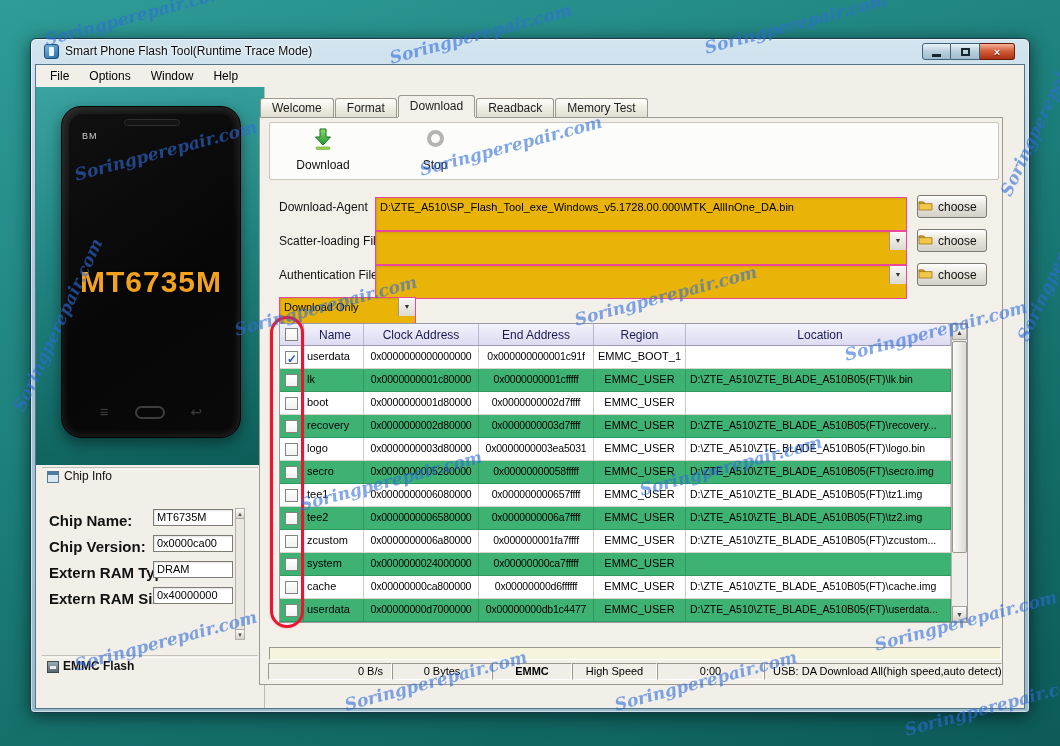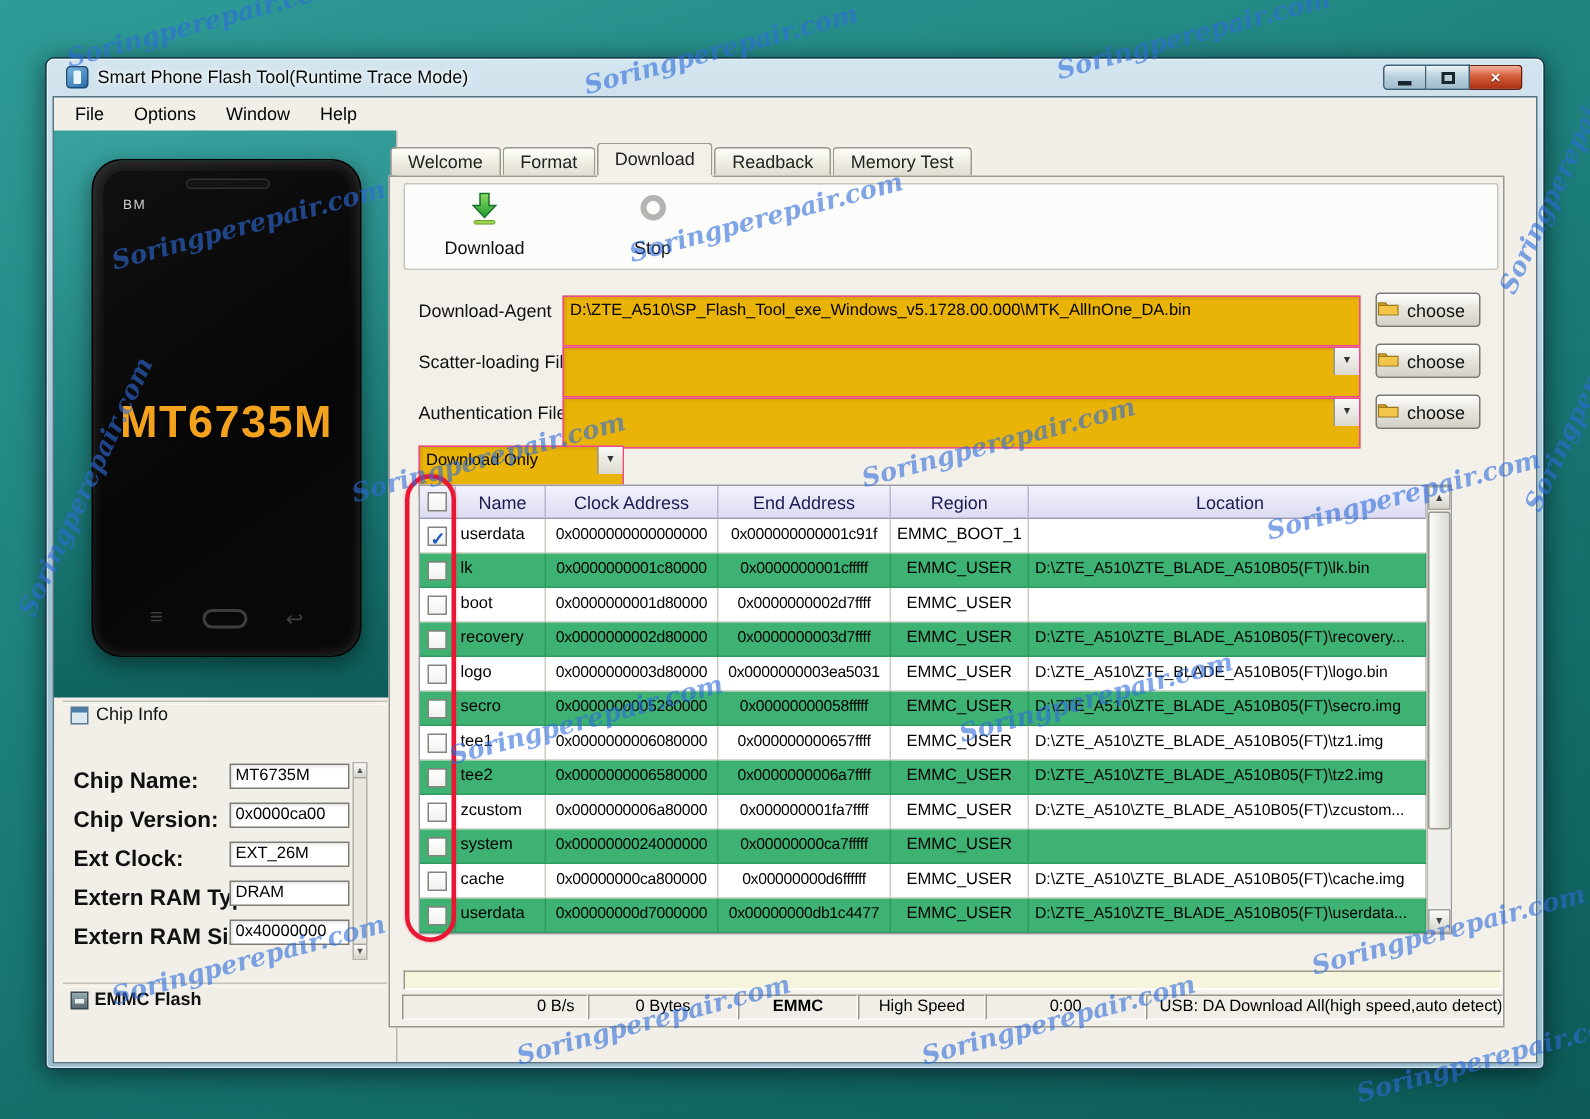--- a/index.html
+++ b/index.html
@@ -194,24 +194,20 @@
       <div id="ci-fields">
           <div class="ci-row">
             <div class="ci-label">Chip Name:</div>
             <div class="ci-value">MT6735M</div>
           </div>
           <div class="ci-row">
             <div class="ci-label">Chip Version:</div>
             <div class="ci-value">0x0000ca00</div>
           </div>
           <div class="ci-row">
-            <div class="ci-label">Ext Clock:</div>
-            <div class="ci-value">EXT_26M</div>
-          </div>
-          <div class="ci-row">
             <div class="ci-label">Extern RAM Type:</div>
             <div class="ci-value">DRAM</div>
           </div>
           <div class="ci-row">
             <div class="ci-label">Extern RAM Size:</div>
             <div class="ci-value">0x40000000</div>
           </div>
         </div>
       <div id="ci-scroll">
         <div class="mini-arrow">▲</div>

